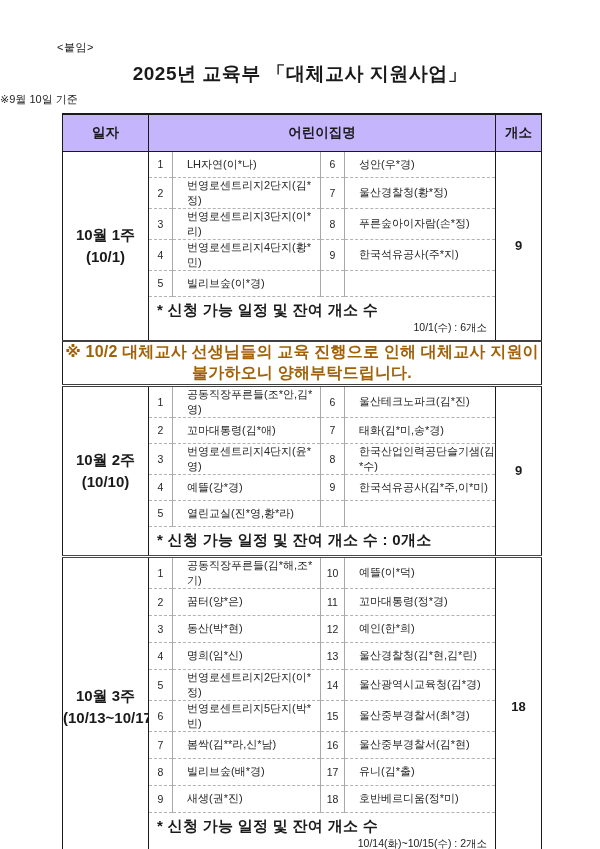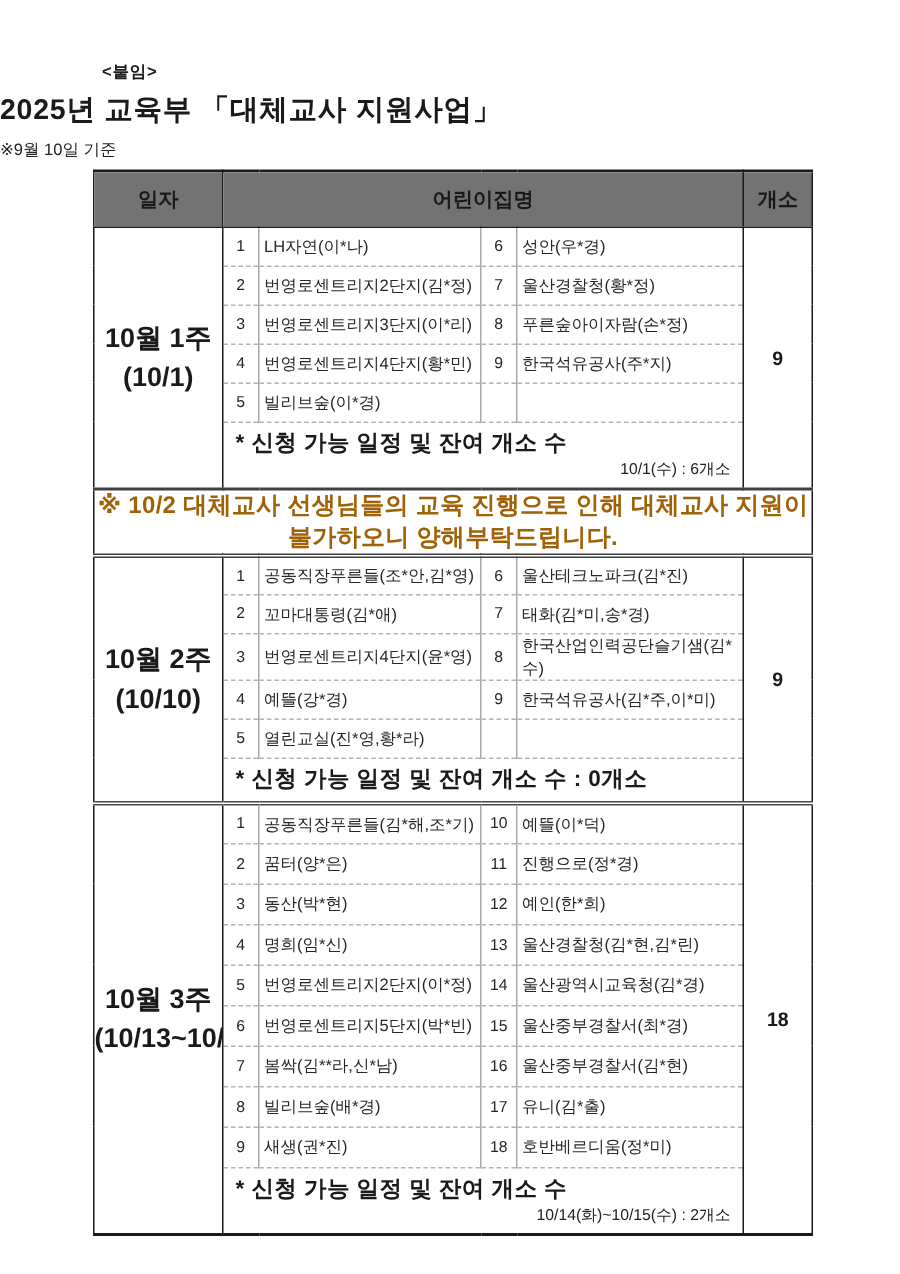--- a/index.html
+++ b/index.html
@@ -8,27 +8,28 @@
   .page {
     position: relative;
     width: 600px;
     height: 849px;
     background: #ffffff;
     overflow: hidden;
   }
   .attachment {
     position: absolute;
     top: 40px;
-    left: 68px;
+    left: 57px;
     font-size: 11px;
-    font-weight: 700;
+    font-weight: 400;
     letter-spacing: 0.5px;
   }
   .titles {
     padding-top: 58px;
+    text-align: center;
   }
   .title-line {
     font-size: 19px;
     font-weight: 700;
     line-height: 31px;
     letter-spacing: 0.5px;
   }
   .ref-date {
     width: 541px;
     font-size: 11px;
@@ -40,33 +41,33 @@
     table-layout: fixed;
     width: 479px;
     margin-left: 62px;
     margin-top: 6px;
     border: 1.5px solid #1a1a1a;
     border-top-width: 2.2px;
     border-bottom-width: 2.2px;
   }
   .tbl th, .tbl td { overflow: hidden; }
   .tbl th {
-    background: #737373;
+    background: #c4b5fd;
     font-size: 13.5px;
     font-weight: 700;
     height: 37px;
     text-align: center;
     border-bottom: 1.4px solid #1a1a1a;
   }
   th.h-date { border-right: 1.4px solid #1a1a1a; }
   th.h-count { border-left: 1.4px solid #1a1a1a; }
   td.date-cell {
     border-right: 1.4px solid #1a1a1a;
     text-align: center;
-    font-size: 18px;
+    font-size: 15px;
     font-weight: 700;
     line-height: 1.45;
     vertical-align: middle;
   }
   td.count-cell {
     border-left: 1.4px solid #1a1a1a;
     text-align: center;
     font-size: 13px;
     font-weight: 600;
     vertical-align: middle;
@@ -74,21 +75,21 @@
   td.num {
     text-align: center;
     font-size: 10.5px;
     color: #262626;
     border-top: 1px dashed #b3b3b3;
     border-left: 1px solid #a9a9a9;
   }
   td.name {
     font-size: 11px;
     color: #262626;
-    padding-left: 3px;
+    padding-left: 14px;
     border-top: 1px dashed #b3b3b3;
     border-left: 1px solid #a9a9a9;
   }
   tr.prow td { height: 26px; }
   tr.prow3 td { height: 27px; }
   td.first-num { border-left: none; }
   tr.sec-first td { border-top: none; }
   td.note-cell {
     border-top: 1px dashed #b3b3b3;
     padding: 4px 8px 5px 8px;
@@ -233,21 +234,21 @@
       <td class="num first-num">1</td>
       <td class="name">공동직장푸른들(김*해,조*기)</td>
       <td class="num">10</td>
       <td class="name">예뜰(이*덕)</td>
       <td class="count-cell" rowspan="10">18</td>
     </tr>
     <tr class="prow3">
       <td class="num first-num">2</td>
       <td class="name">꿈터(양*은)</td>
       <td class="num">11</td>
-      <td class="name">진행으로(정*경)</td>
+      <td class="name">꼬마대통령(정*경)</td>
     </tr>
     <tr class="prow3">
       <td class="num first-num">3</td>
       <td class="name">동산(박*현)</td>
       <td class="num">12</td>
       <td class="name">예인(한*희)</td>
     </tr>
     <tr class="prow3">
       <td class="num first-num">4</td>
       <td class="name">명희(임*신)</td>

